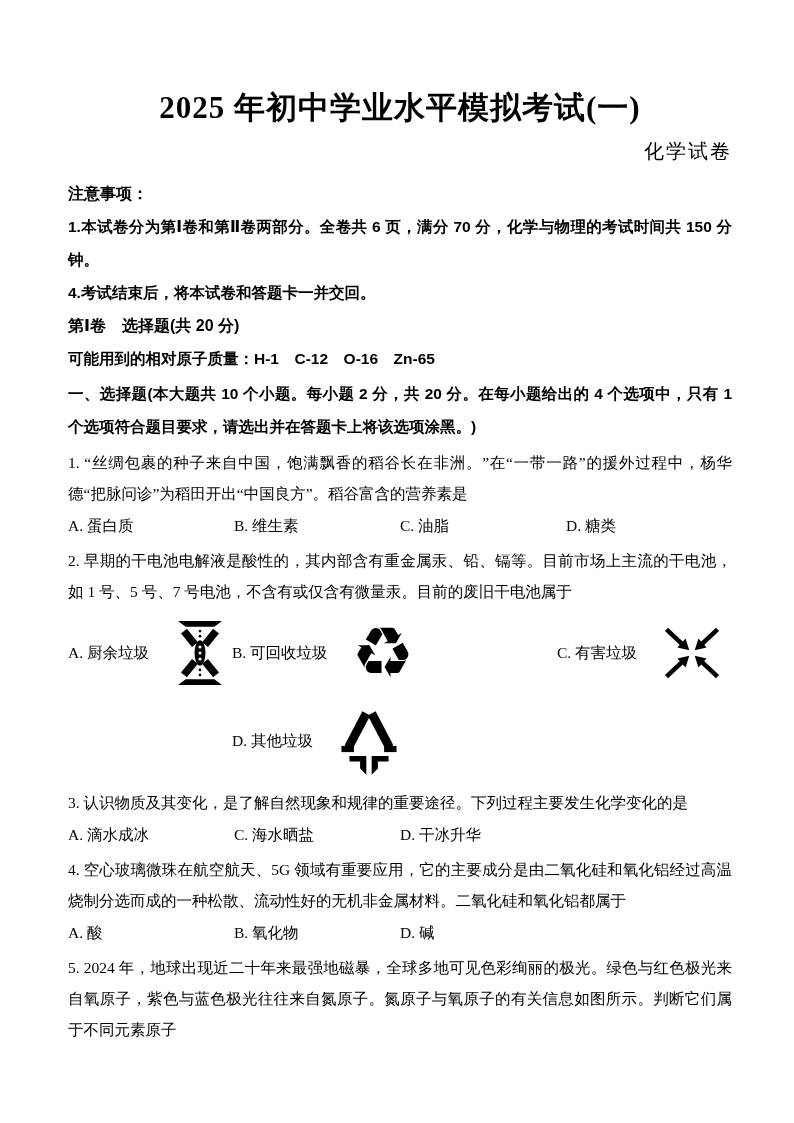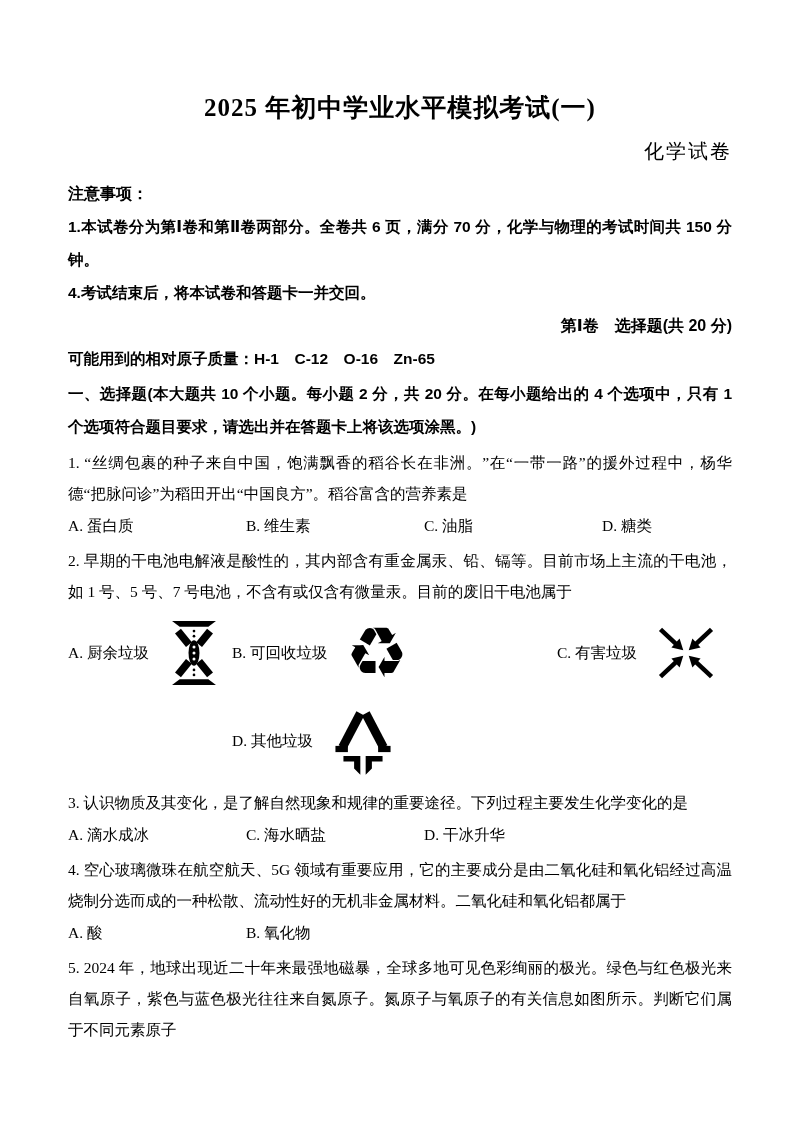--- a/index.html
+++ b/index.html
@@ -3,59 +3,59 @@
 <meta charset="utf-8">
 <style>
   html,body{margin:0;padding:0;}
   body{
     width:794px;height:1123px;background:#ffffff;color:#000000;
     font-family:"Liberation Serif","DejaVu Serif",serif;
     overflow:hidden;box-sizing:border-box;
   }
   .page{box-sizing:border-box;width:794px;height:1123px;padding:92px 62px 0 68px;}
   .title{
-    text-align:center;font-size:25px;font-weight:bold;line-height:32px;
+    text-align:center;font-size:31px;font-weight:bold;line-height:32px;
     font-family:"Liberation Serif","DejaVu Serif",serif;letter-spacing:1px;
   }
   .subtitle{
     text-align:right;font-size:20px;font-weight:normal;line-height:30px;
     margin-top:12px;letter-spacing:2px;
   }
   .notice-heading{
     font-size:16px;font-weight:bold;line-height:32px;margin-top:12px;
     font-family:"Liberation Sans","DejaVu Sans",sans-serif;
   }
   .notice-item{
     font-size:15.5px;font-weight:bold;line-height:33px;text-align:justify;
     font-family:"Liberation Sans","DejaVu Sans",sans-serif;
   }
   .section-heading{
-    text-align:right;font-size:16px;font-weight:bold;line-height:34px;
+    text-align:left;font-size:16px;font-weight:bold;line-height:34px;
     font-family:"Liberation Sans","DejaVu Sans",sans-serif;
   }
   .atomic-line{
     font-size:15.5px;font-weight:bold;line-height:32px;
     font-family:"Liberation Sans","DejaVu Sans",sans-serif;
   }
   .part-heading{
     font-size:15.5px;font-weight:bold;line-height:33px;text-align:justify;
     font-family:"Liberation Sans","DejaVu Sans",sans-serif;margin-top:2px;
   }
   .stem{
     font-size:15.5px;line-height:31px;text-align:justify;margin-top:4px;
   }
   .options-row{
-    display:flex;line-height:30px;font-size:15.5px;margin-top:2px;gap:12px;
+    display:flex;line-height:30px;font-size:15.5px;margin-top:2px;
   }
   .options-row .opt{flex:0 0 25%;}
   
   .q2-row{display:flex;align-items:center;}
   .q2-row1{height:92px;}
   .q2-row2{height:84px;padding-left:164px;}
-  .q2-group{display:flex;align-items:center;gap:18px;font-size:15.5px;text-align:right;}
+  .q2-group{display:flex;align-items:center;gap:24px;font-size:15.5px;text-align:right;}
   .g-a{flex:0 0 164px;}
   .g-b{flex:0 0 325px;}
   .g-c{flex:1;}
   .icon svg{display:block;}
   .recycle-glyph{
     font-family:"DejaVu Sans","Liberation Sans",sans-serif;
     font-size:70px;line-height:1;color:#000;
   }
 </style>
 </head>
@@ -163,17 +163,18 @@
   <div class="options-row">
     <div class="opt">A. 滴水成冰</div>
     <div class="opt">C. 海水晒盐</div>
     <div class="opt">D. 干冰升华</div>
   </div>
 
   <div class="stem">4. 空心玻璃微珠在航空航天、5G 领域有重要应用，它的主要成分是由二氧化硅和氧化铝经过高温烧制分选而成的一种松散、流动性好的无机非金属材料。二氧化硅和氧化铝都属于</div>
   <div class="options-row">
     <div class="opt">A. 酸</div>
     <div class="opt">B. 氧化物</div>
+    <div class="opt">D. 碱</div>
   </div>
 
   <div class="stem">5. 2024 年，地球出现近二十年来最强地磁暴，全球多地可见色彩绚丽的极光。绿色与红色极光来自氧原子，紫色与蓝色极光往往来自氮原子。氮原子与氧原子的有关信息如图所示。判断它们属于不同元素原子</div>
 
 </div>
 
 </body></html>

